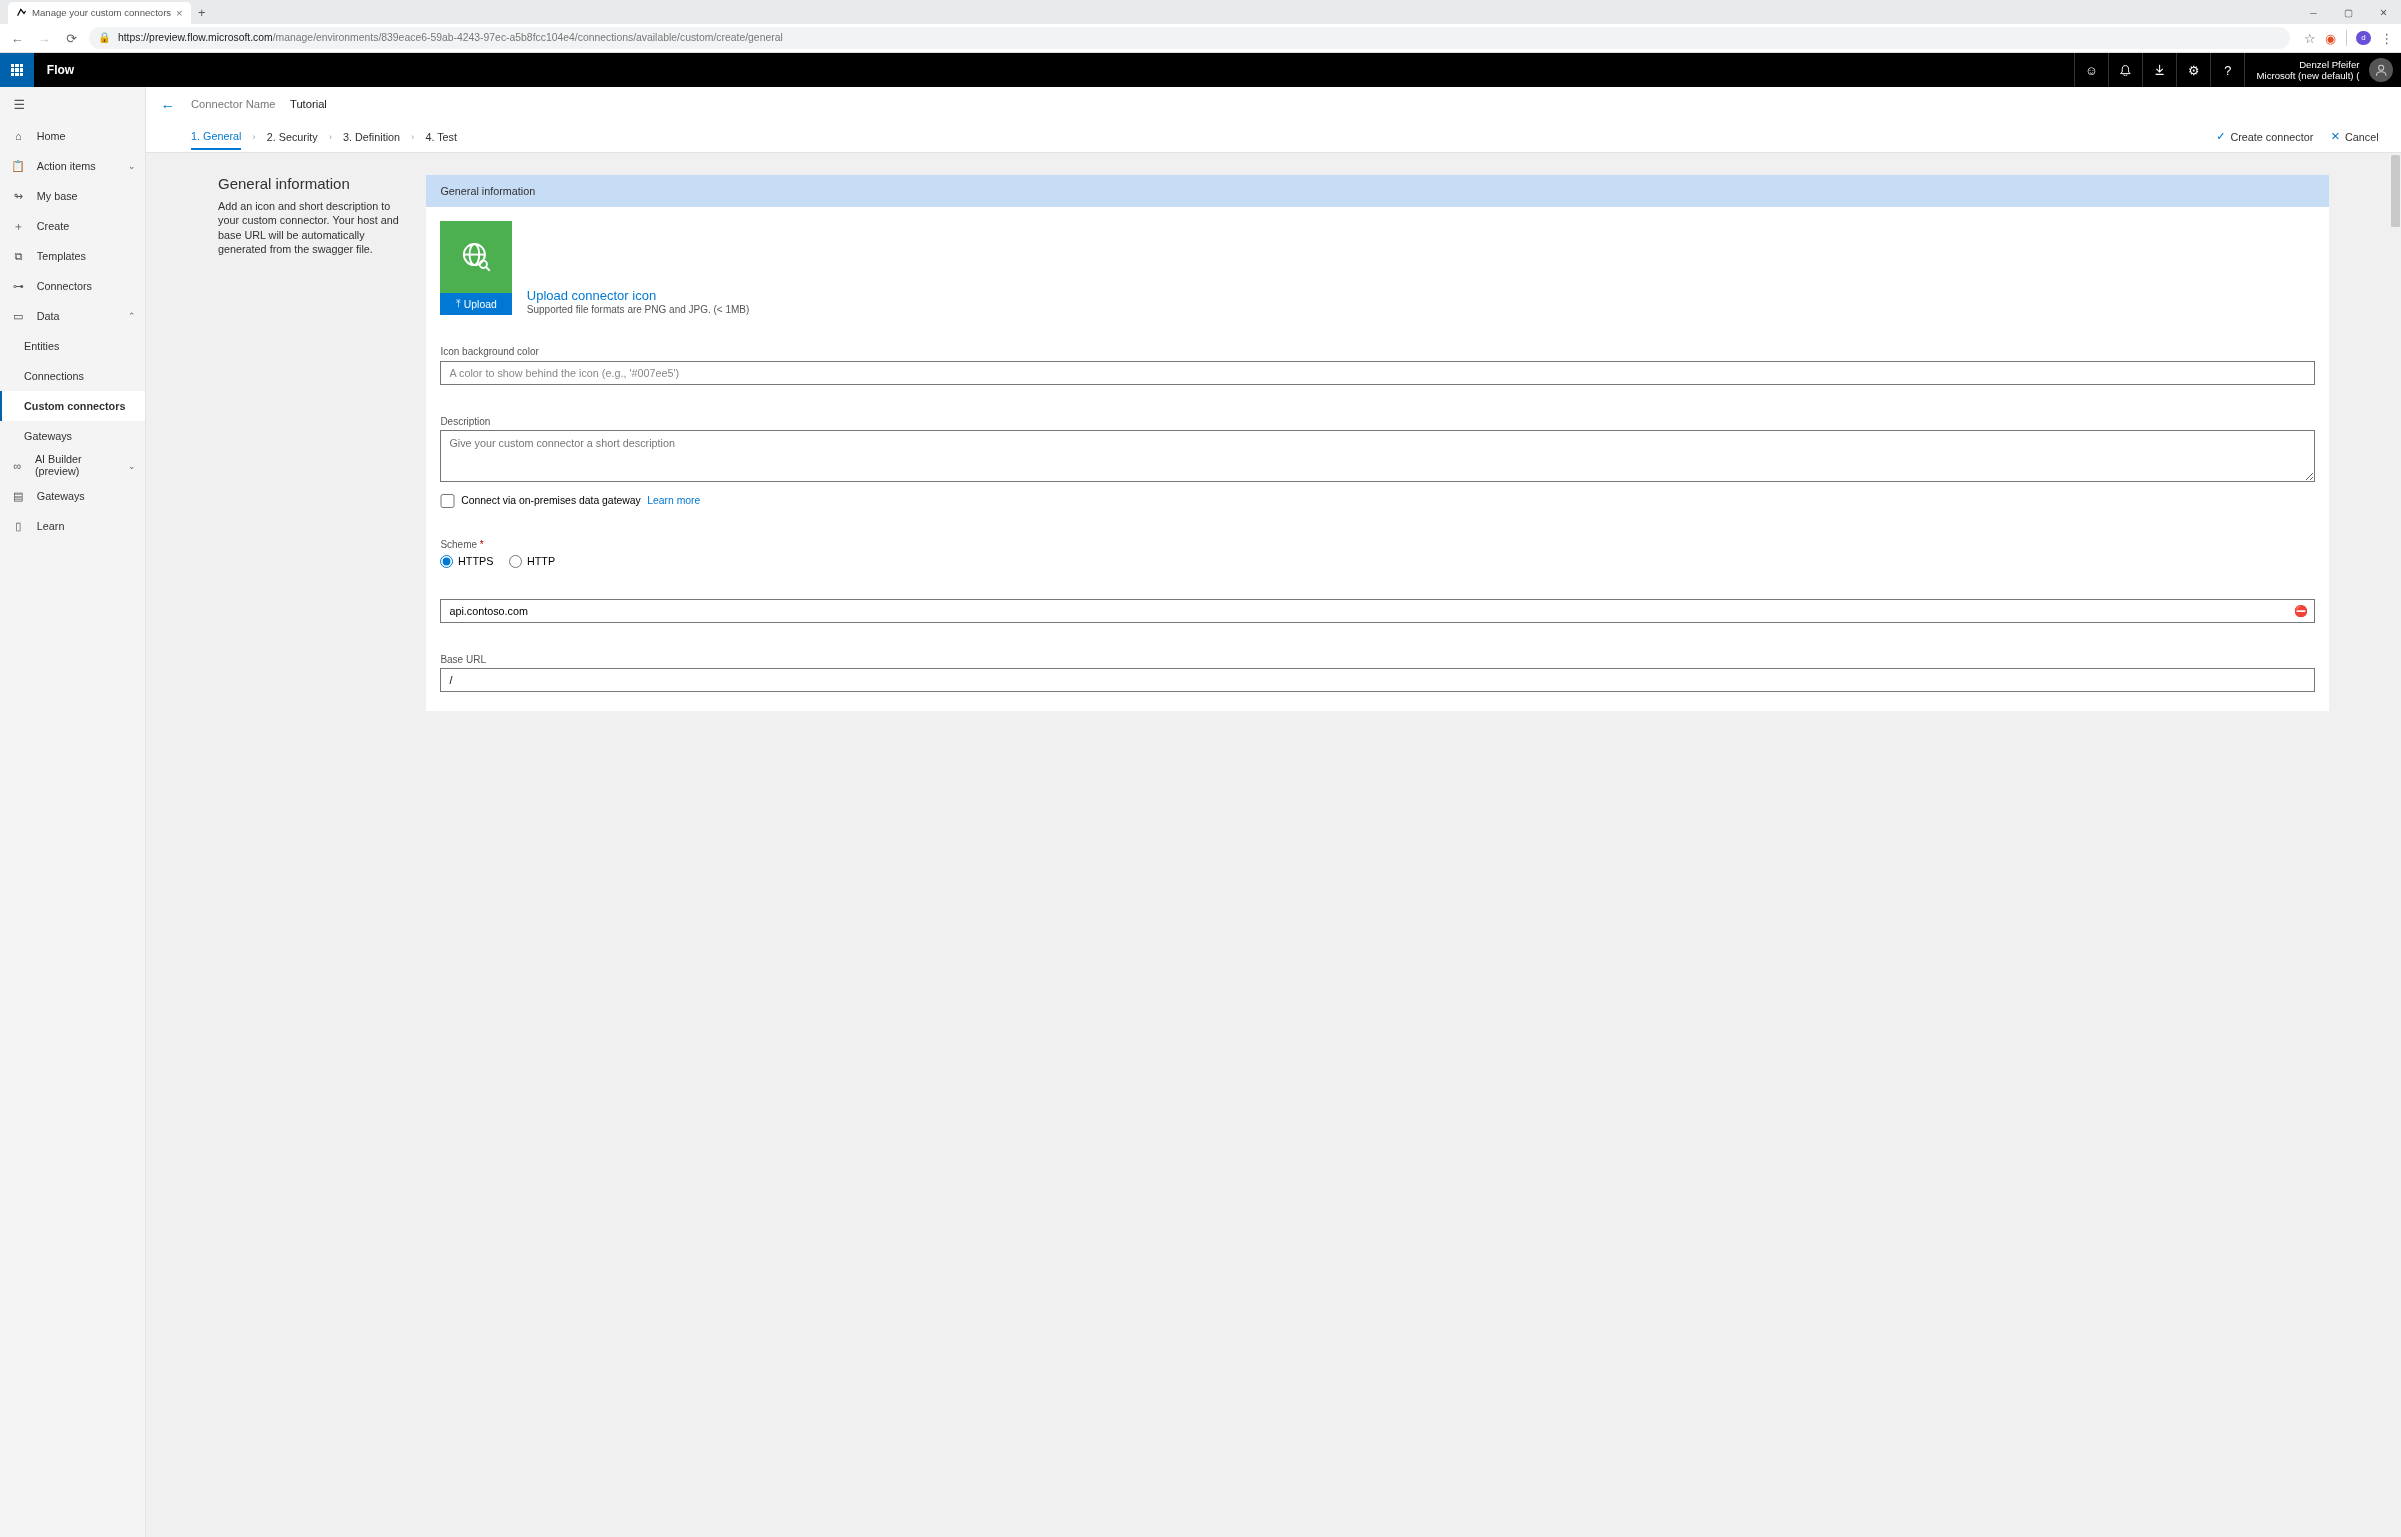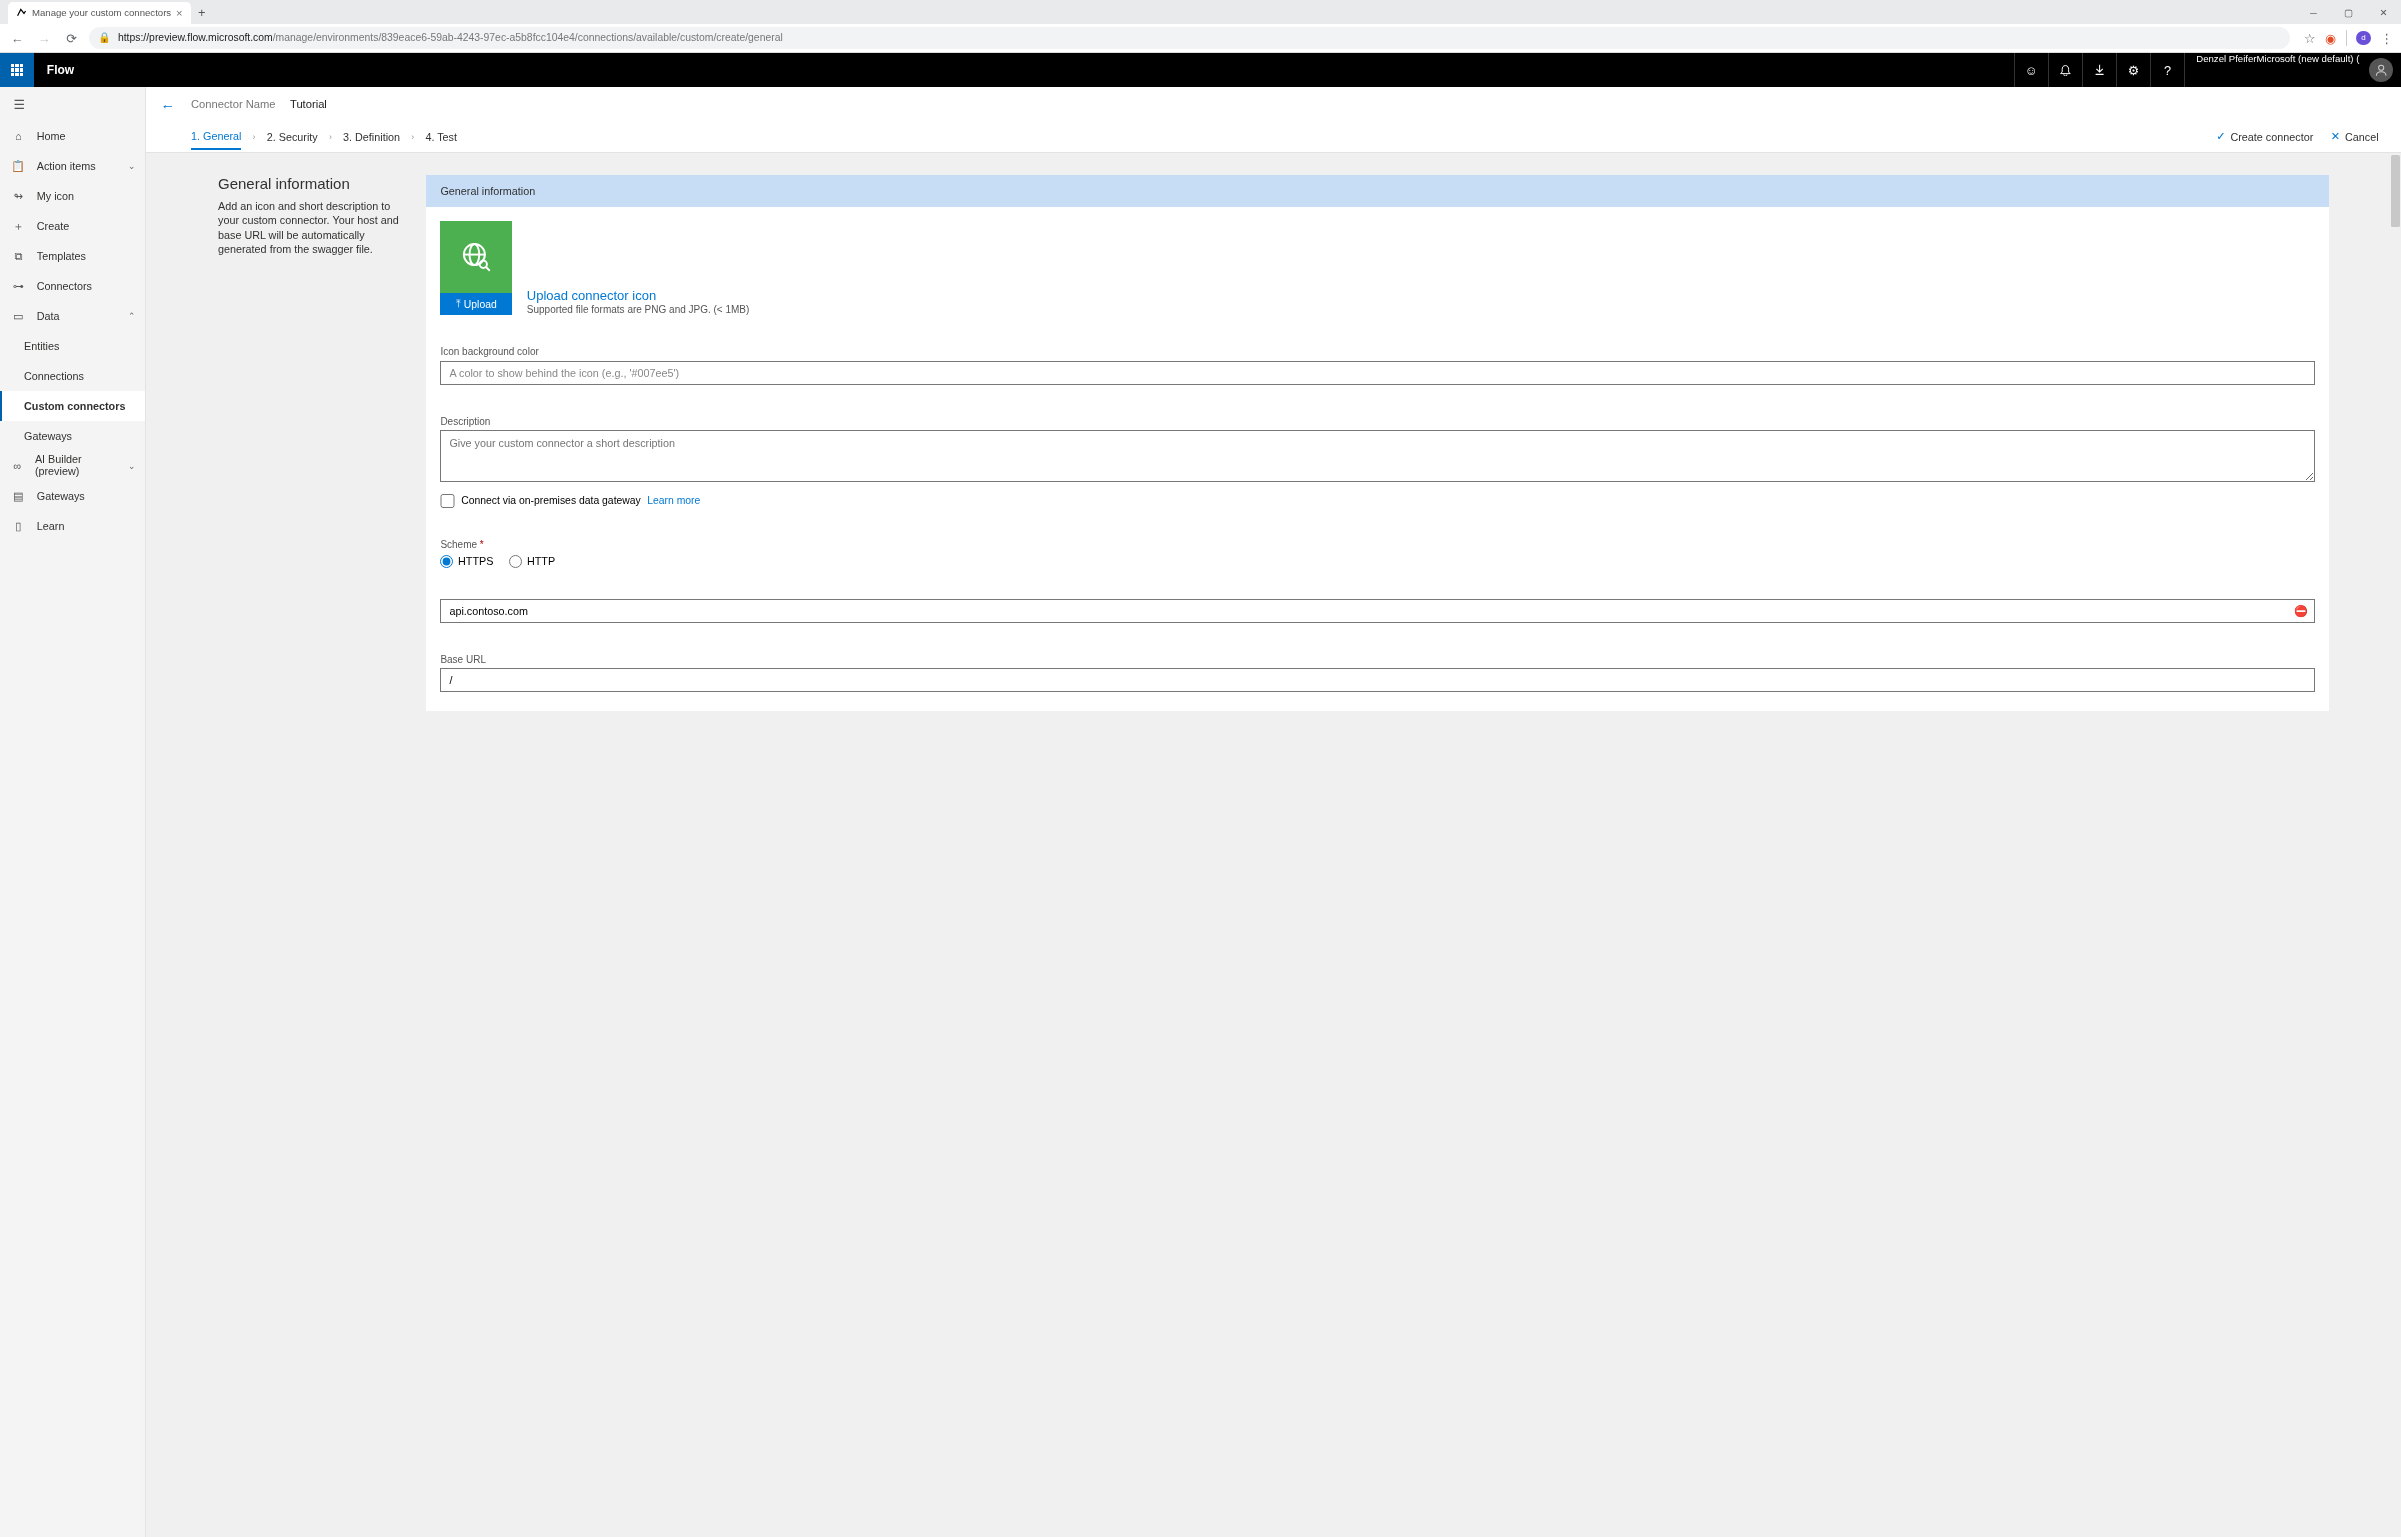--- a/index.html
+++ b/index.html
@@ -23,21 +23,21 @@
 .red-shield { color: #e34c26; font-size: 12.8px; }
 
 
 .app-bar { height: 34px; background: #000; display: flex; align-items: center; color: #fff; }
 .waffle { width: 34px; height: 34px; background: #0062ad; display: flex; align-items: center; justify-content: center; }
 .waffle-grid { width: 12.8px; height: 12.8px; display: grid; grid-template-columns: repeat(3,3.2px); grid-template-rows: repeat(3,3.2px); gap: 1.6px; }
 .waffle-grid span { background: #fff; }
 .app-title { font-size: 12px; font-weight: 600; margin-left: 12.8px; }
 .app-bar-right { margin-left: auto; display: flex; align-items: center; height: 100%; }
 .app-bar-right .abtn { width: 34px; height: 34px; display: flex; align-items: center; justify-content: center; border-left: 0.8px solid #333; font-size: 12.8px; cursor: pointer; }
-.user-block { display: flex; flex-direction: row; justify-content: center; text-align: right; padding: 0 6.4px 0 11.2px; font-size: 9.6px; line-height: 1.2; border-left: 0.8px solid #333; height: 100%; }
+.user-block { display: flex; flex-direction: column; justify-content: center; text-align: right; padding: 0 6.4px 0 11.2px; font-size: 9.6px; line-height: 1.2; border-left: 0.8px solid #333; height: 100%; }
 .avatar { width: 24px; height: 24px; border-radius: 50%; background: #555; margin: 0 8px 0 3.2px; display:flex; align-items:center; justify-content:center; }
 
 
 .main { display: flex; height: calc(100% - 86px); }
 
 
 .sidebar { width: 146px; background: #f4f4f4; border-right: 0.8px solid #e3e3e3; display: flex; flex-direction: column; font-size: 10.8px; color: #323130; }
 .hamburger { height: 34px; display: flex; align-items: center; padding-left: 13.6px; font-size: 12.8px; color: #555; }
 .nav-item { height: 30px; display: flex; align-items: center; padding-left: 11.2px; gap: 11.2px; cursor: pointer; position: relative; }
 .nav-item .icn { width: 14.4px; text-align: center; color: #555; font-size: 11.2px; }
@@ -187,21 +187,21 @@
       <span class="icn">⌂</span>
       <span>Home</span>
     </div>
     <div class="nav-item">
       <span class="icn">📋</span>
       <span>Action items</span>
       <span class="chev">⌄</span>
     </div>
     <div class="nav-item">
       <span class="icn">↬</span>
-      <span>My icon</span>
+      <span>My base</span>
     </div>
     <div class="nav-item">
       <span class="icn">＋</span>
       <span>Create</span>
     </div>
     <div class="nav-item">
       <span class="icn">⧉</span>
       <span>Templates</span>
     </div>
     <div class="nav-item">

